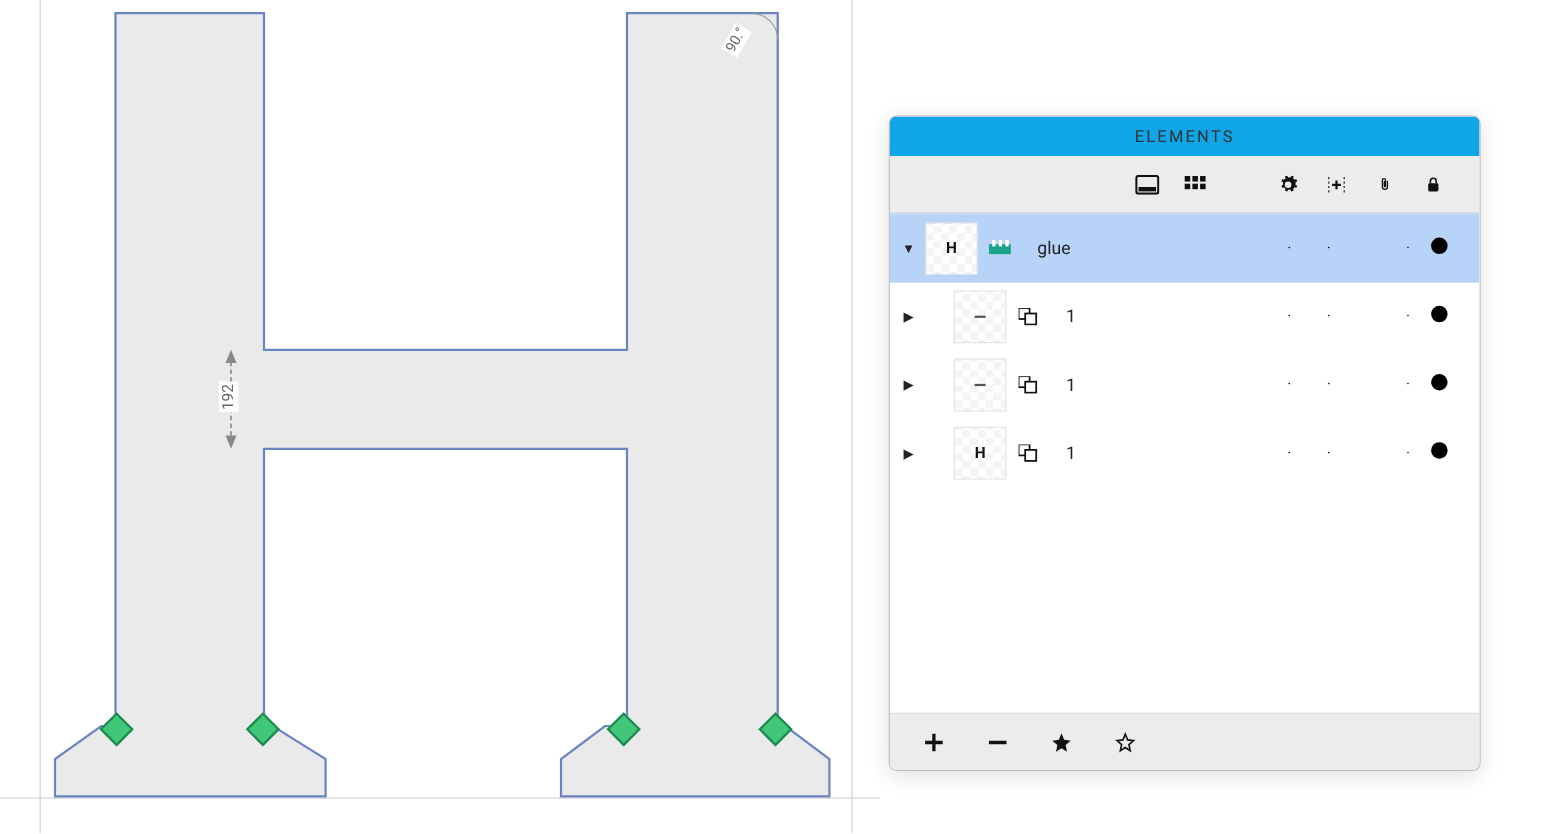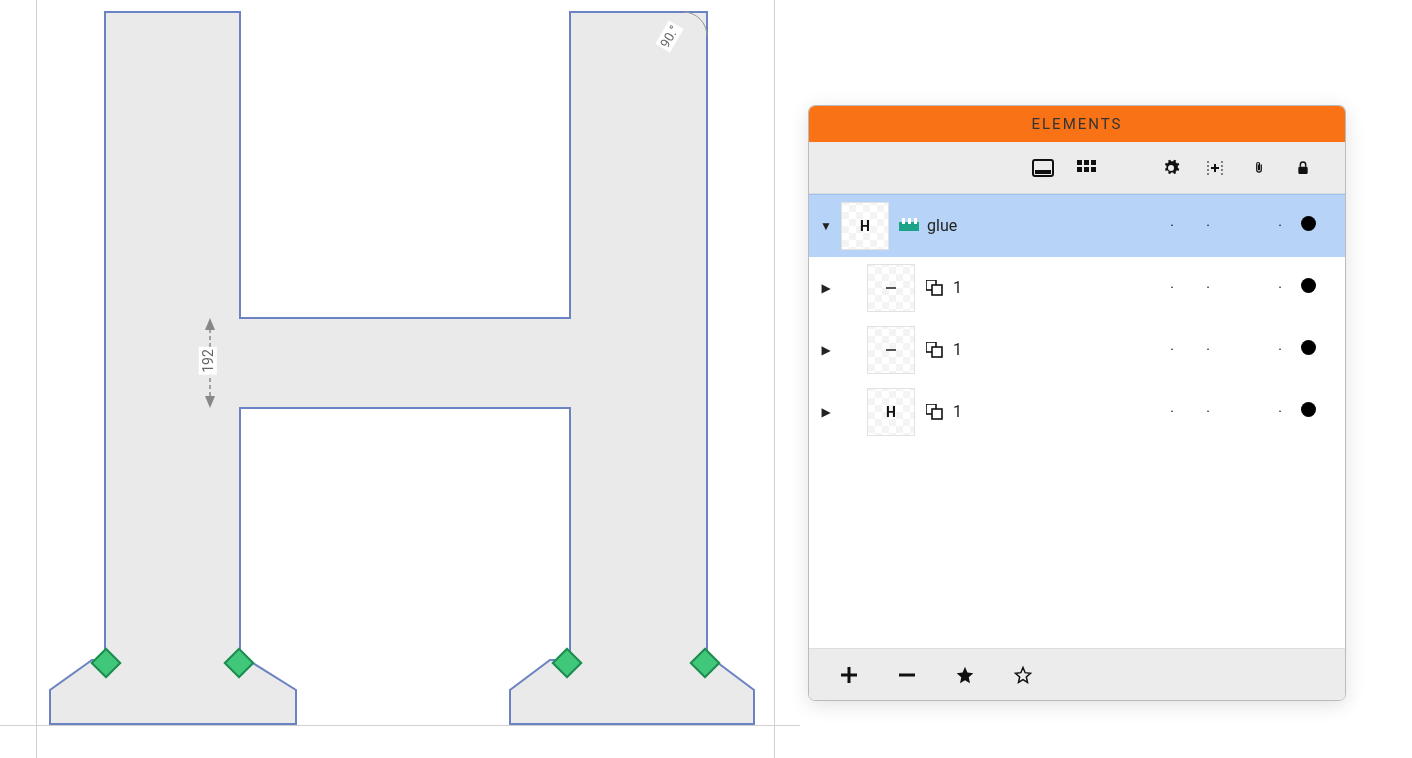--- a/index.html
+++ b/index.html
@@ -15,33 +15,33 @@
   .glyph-svg { position: absolute; top: 0; left: 0; }
 
   .angle-label { position: absolute; font-size: 13px; color: #666; background: #fff; padding: 1px 2px; transform: rotate(-60deg); }
   .dim-label { position: absolute; font-size: 14px; color: #666; background: #fff; padding: 1px 2px; transform: rotate(-90deg); }
   .dim-arrow { stroke:#888; stroke-dasharray:4 3; stroke-width:1.5; fill:none; }
 
   .node-diamond { position: absolute; width: 22px; height: 22px; background: #40c77a; border: 2px solid #1f8a50; transform: rotate(45deg); }
 
   
   .panel { position: absolute; left: 808px; top: 105px; width: 538px; height: 596px; background: #fff; border: 1px solid #bbb; border-radius: 7px; box-shadow: 0 4px 20px rgba(0,0,0,0.12); display: flex; flex-direction: column; overflow: hidden; }
-  .panel-title { background: #f97316; height: 36px; display:flex; align-items:center; justify-content:center; font-size:15px; letter-spacing:2px; color:#333; }
+  .panel-title { background: #0ea5e9; height: 36px; display:flex; align-items:center; justify-content:center; font-size:15px; letter-spacing:2px; color:#333; }
   .panel-toolbar { background:#ececec; height:52px; border-bottom:1px solid #ddd; display:flex; align-items:center; justify-content:flex-end; gap:20px; padding:0 30px 0 0; }
   .tool-icon { width:24px; height:24px; display:flex; align-items:center; justify-content:center; color:#111; cursor:pointer; }
   .tool-gap { width: 20px; }
 
   .panel-body { flex:1; background:#fff; overflow:auto; border-top:1px solid #9cbff0; }
   .row { display:flex; align-items:center; height:62px; padding:0 16px 0 8px; gap:6px; font-size:16px; color:#222; border-bottom:1px solid transparent; cursor:pointer; }
   .row.selected { background:#b7d3f7; }
   .row .disclosure { width:18px; display:flex; justify-content:center; font-size:12px; }
   .row .indent { width:20px; }
   .row .thumb { width:48px; height:48px; background: repeating-conic-gradient(#f4f4f4 0% 25%, #fff 0% 50%) 0/14px 14px; border:1px solid #e2e2e2; display:flex; align-items:center; justify-content:center; font-size:14px; font-weight:700; color:#111;}
   .row .type-icon { width:20px; height:18px; display:flex; align-items:center; justify-content:center; margin-left:4px; }
-  .row .label { flex:0 0 auto; margin-left:2px; }
+  .row .label { flex:0 0 auto; margin-left:18px; }
   .row .spacer { flex:1; }
   .row .dot-col { width:30px; text-align:center; font-size:14px; color:#111; }
   .row .circle-col { width:28px; }
   .row .circle { width:15px; height:15px; border-radius:50%; background:#000; display:inline-block; }
   .thumb .dash { width:10px; height:2px; background:#555; display:block;}
 
   .panel-footer { background:#ececec; height:52px; border-top:1px solid #ddd; display:flex; align-items:center; gap:34px; padding-left:28px; }
   .footer-btn { width:24px; height:24px; display:flex; align-items:center; justify-content:center; cursor:pointer; font-size:22px; color:#111; font-weight:600;}
 
   svg { display:block; }

